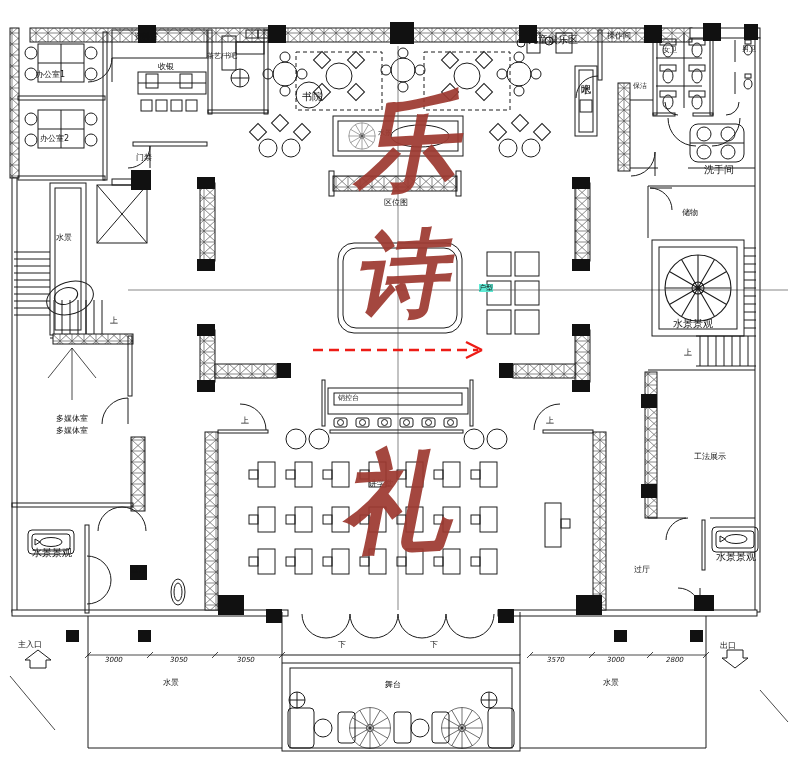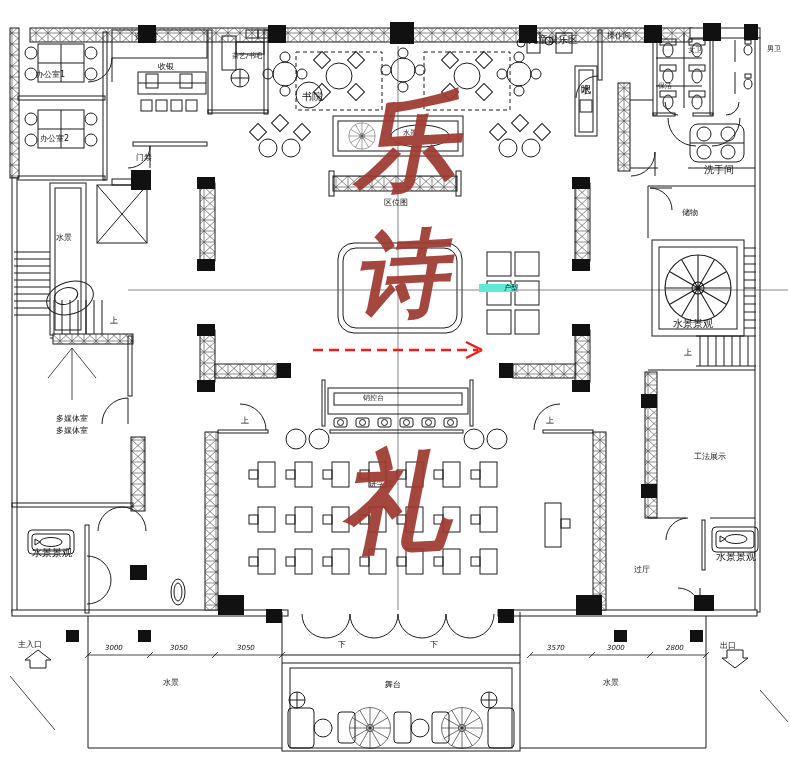--- a/index.html
+++ b/index.html
@@ -1,22 +1,22 @@
 <!DOCTYPE html>
 <html><head>
 <meta charset="utf-8">
 <style>
   html,body{margin:0;padding:0;background:#fff;}
   .plan{position:relative;width:790px;height:757px;background:#fff;overflow:hidden;
         font-family:"DejaVu Sans",sans-serif;}
   .plan svg{position:absolute;left:0;top:0;}
   .lbl{position:absolute;font-size:8px;line-height:1.15;color:#111;white-space:nowrap;}
-  .lbl-s{font-size:7px;padding-left:25px;}
+  .lbl-s{font-size:7px;}
   .lbl-xs{font-size:10px;font-family:Liberation Serif, serif;}
-  .lbl-dim{position:absolute;font-size:7px;font-style:italic;color:#111;white-space:nowrap;}
+  .lbl-dim{position:absolute;font-size:7px;font-style:italic;color:#111;white-space:nowrap;margin-top:12px;}
   .lbl-v{writing-mode:vertical-rl;letter-spacing:1px;}
   .callig{position:absolute;color:#9e3a31;font-family:"DejaVu Serif",serif;
           font-style:italic;font-weight:bold;line-height:.9;opacity:.93;
           transform:rotate(-3deg);pointer-events:none;}
 </style>
 </head>
 <body>
 
 <div class="plan">
 

